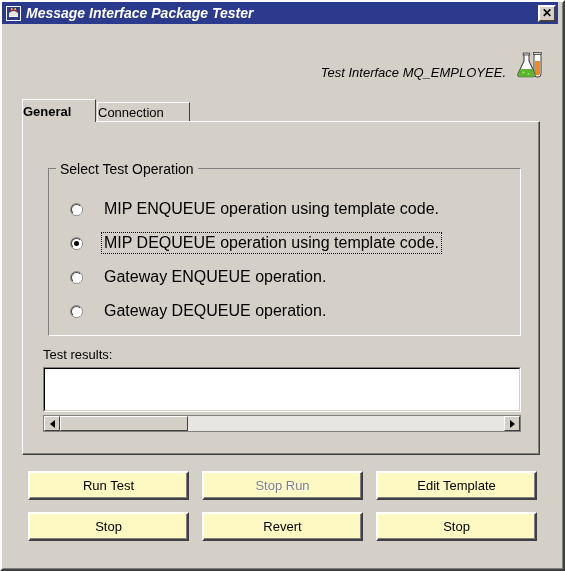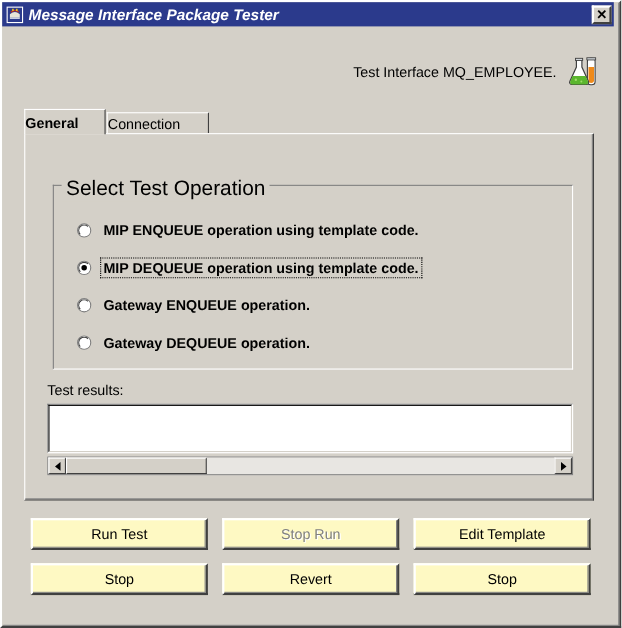--- a/index.html
+++ b/index.html
@@ -92,22 +92,23 @@
     line-height: 1;
     font-family: "Liberation Sans", sans-serif;
   }
 
   
   .header-row {
     position: absolute;
     right: 20px;
     top: 50px;
     display: flex;
-    align-items: center;
+    align-items: flex-end;
     gap: 9px;
+    font-style: italic;
   }
   .header-label {
     font-size: 13px;
     color: #000000;
     white-space: nowrap;
   }
   .flask-icon {
     width: 30px;
     height: 30px;
     display: block;
@@ -193,21 +194,21 @@
     border-right: 1px solid #ffffff;
     border-bottom: 1px solid #ffffff;
     box-sizing: border-box;
   }
   .groupbox-title {
     position: absolute;
     left: 8px;
     top: 0px;
     background: #d4d0c8;
     padding: 0 4px;
-    font-size: 19px;
+    font-size: 14px;
     color: #000000;
     white-space: nowrap;
     z-index: 2;
   }
 
   
   .radio-row {
     position: absolute;
     left: 22px;
     display: flex;
@@ -249,26 +250,25 @@
   .radio-dot {
     position: absolute;
     left: 4px; top: 4px;
     width: 5px;
     height: 5px;
     border-radius: 50%;
     background: #000000;
     z-index: 2;
   }
   .radio-label {
-    font-size: 13px;
+    font-size: 16px;
     color: #000000;
     white-space: nowrap;
-    margin-left: 9px;
+    margin-left: 19px;
     padding: 1px 2px 1px 2px;
-    font-weight: bold;
   }
   .radio-row.focused .radio-label {
     outline: 1px dotted #000000;
     outline-offset: 0px;
   }
 
   
   .results-label {
     position: absolute;
     left: 20px;

